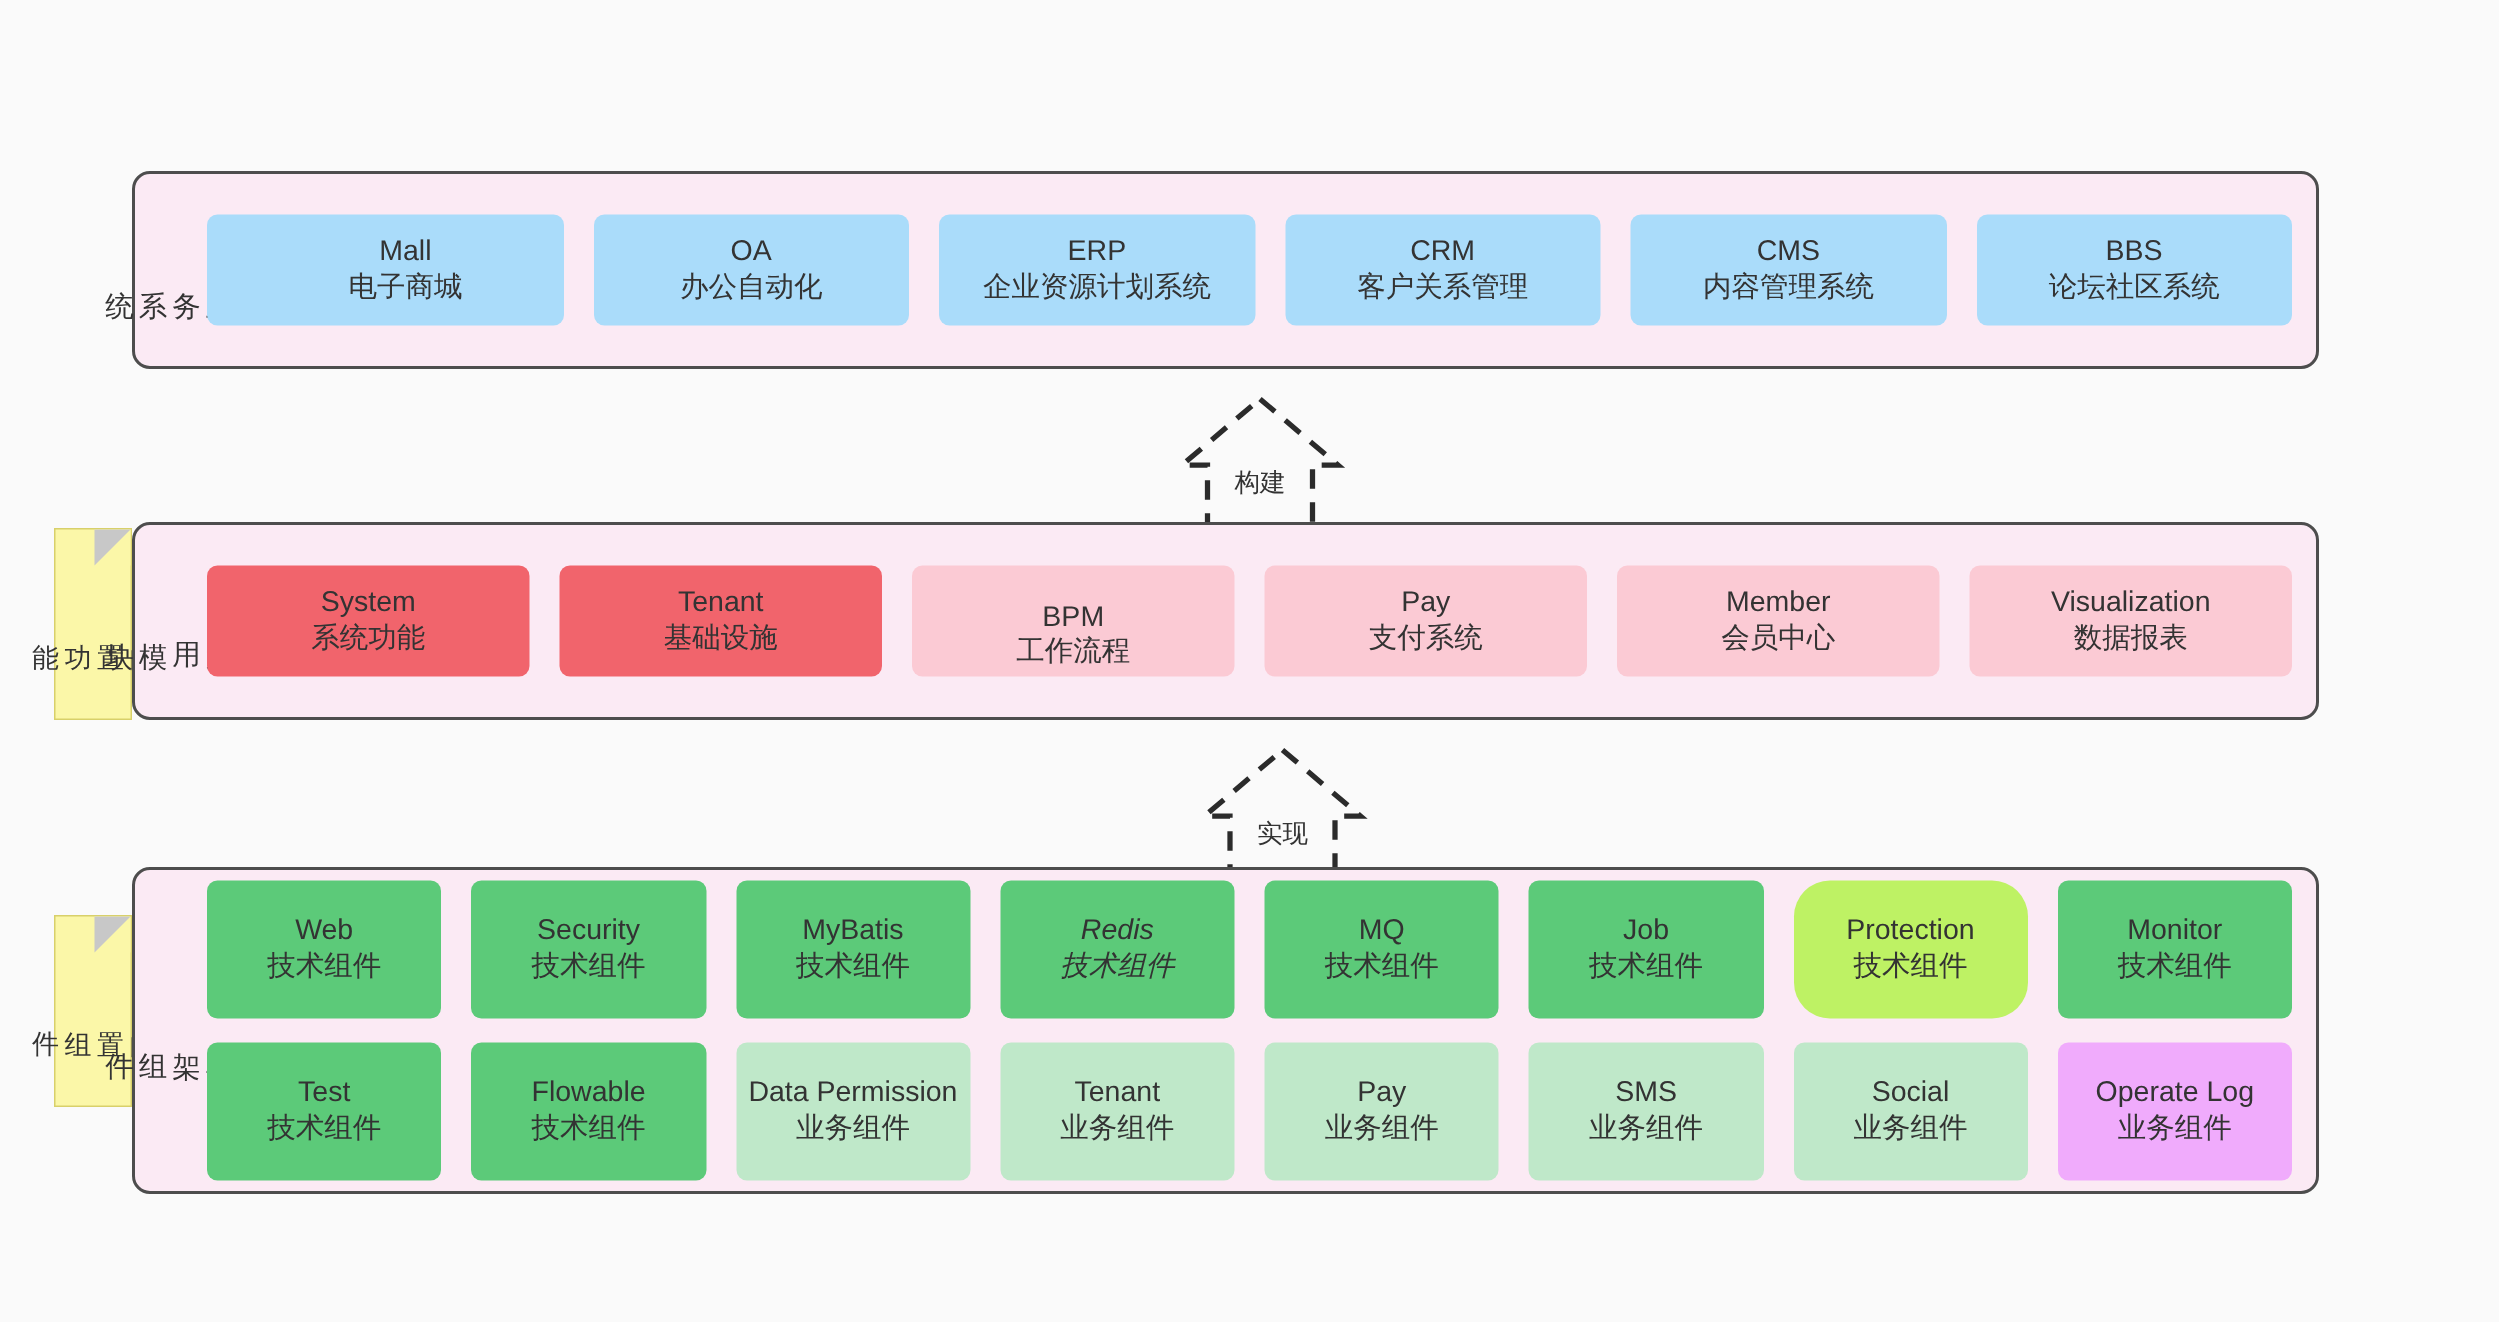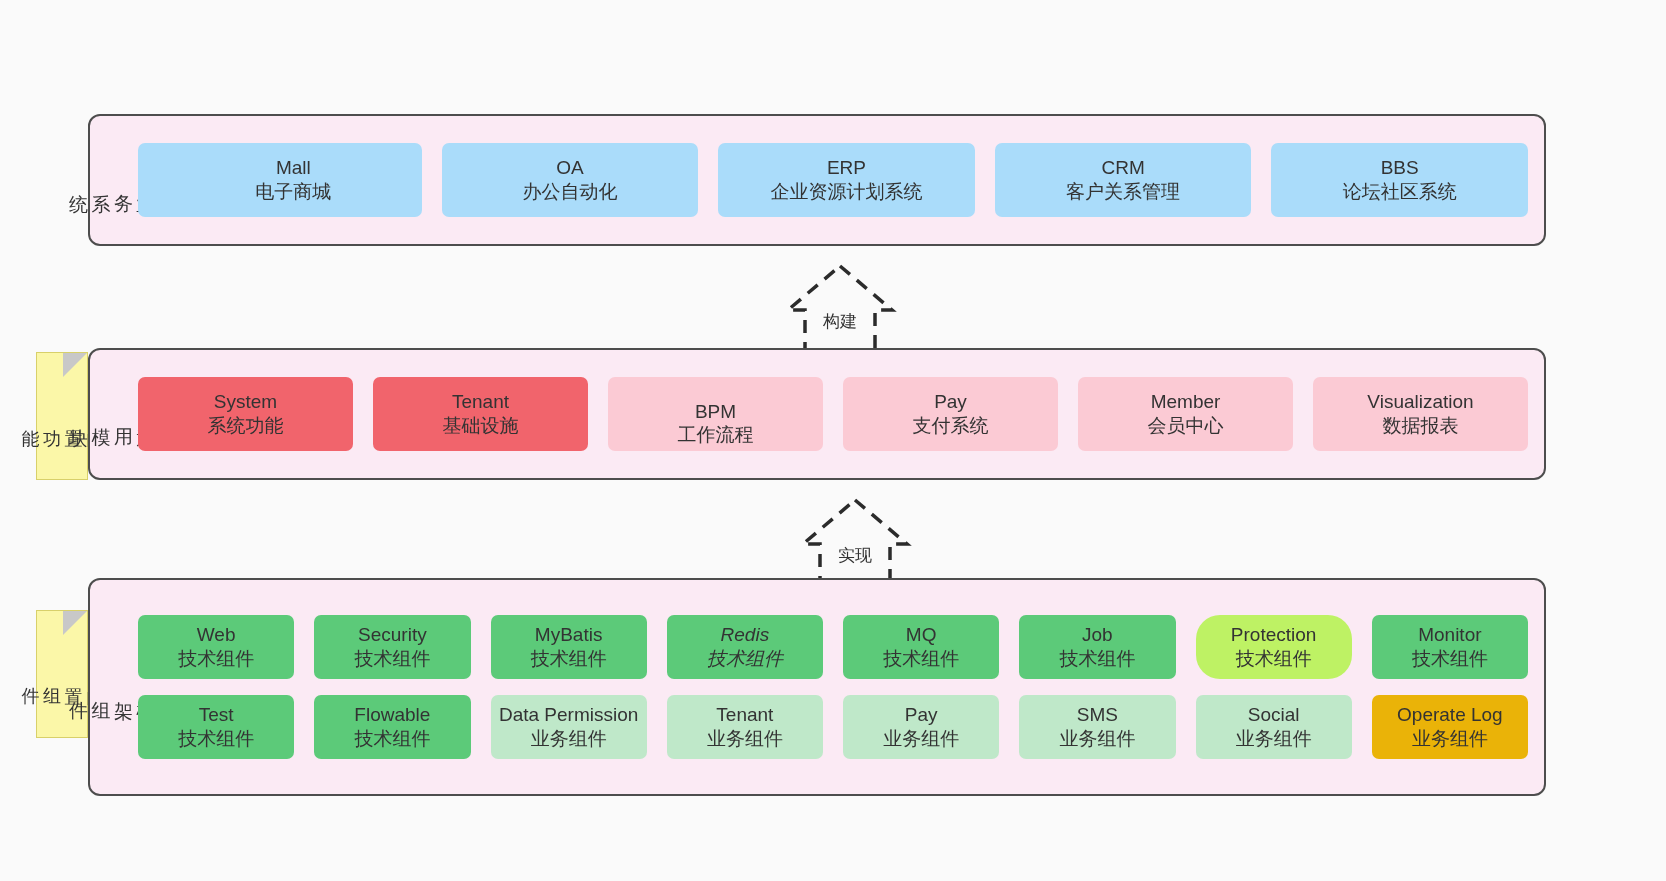--- a/index.html
+++ b/index.html
@@ -71,21 +71,21 @@
   .cell .cell-sub   { white-space: nowrap; }
 
   
   #layer-business { left: 88px;  top: 114px; width: 1458px; height: 132px; }
   #layer-business .cell { height: 74px; }
 
   #layer-modules  { left: 88px;  top: 348px; width: 1458px; height: 132px; }
   #layer-modules .cell { height: 74px; }
 
   #layer-framework{ left: 88px;  top: 578px; width: 1458px; height: 218px; }
-  #layer-framework .cell { height: 64px; }
+  #layer-framework .cell { height: 92px; }
 
   
   .note {
     position: absolute;
     box-sizing: border-box;
     width: 52px;
     background: #fbf7a8;
     border: 1px solid #d8d06a;
     display: flex;
     align-items: center;
@@ -151,20 +151,24 @@
       </div>
       <div class="cell" style="background: rgb(170, 220, 250);">
         <span class="cell-title">ERP</span>
         <span class="cell-sub">企业资源计划系统</span>
       </div>
       <div class="cell" style="background: rgb(170, 220, 250);">
         <span class="cell-title">CRM</span>
         <span class="cell-sub">客户关系管理</span>
       </div>
       <div class="cell" style="background: rgb(170, 220, 250);">
+        <span class="cell-title">CMS</span>
+        <span class="cell-sub">内容管理系统</span>
+      </div>
+      <div class="cell" style="background: rgb(170, 220, 250);">
         <span class="cell-title">BBS</span>
         <span class="cell-sub">论坛社区系统</span>
       </div>
     </div>
   </div>
 </div>
 
 <div class="connector" id="connector-build">
   <svg width="200" height="100" viewBox="0 0 200 100">
     <path d="M 100 8 L 152 52 L 135 52 L 135 96 L 65 96 L 65 52 L 48 52 Z" fill="none" stroke="#2b2b2b" stroke-width="3.5" stroke-dasharray="13,9" stroke-linejoin="miter"></path>
@@ -288,20 +292,20 @@
         <span class="cell-sub">业务组件</span>
       </div>
       <div class="cell" style="background: rgb(191, 232, 201);">
         <span class="cell-title">SMS</span>
         <span class="cell-sub">业务组件</span>
       </div>
       <div class="cell" style="background: rgb(191, 232, 201);">
         <span class="cell-title">Social</span>
         <span class="cell-sub">业务组件</span>
       </div>
-      <div class="cell" style="background: #eab308;">
+      <div class="cell" style="background: #f0abfc;">
         <span class="cell-title">Operate Log</span>
         <span class="cell-sub">业务组件</span>
       </div>
     </div>
 
   </div>
 </div>
 
 </body></html>

